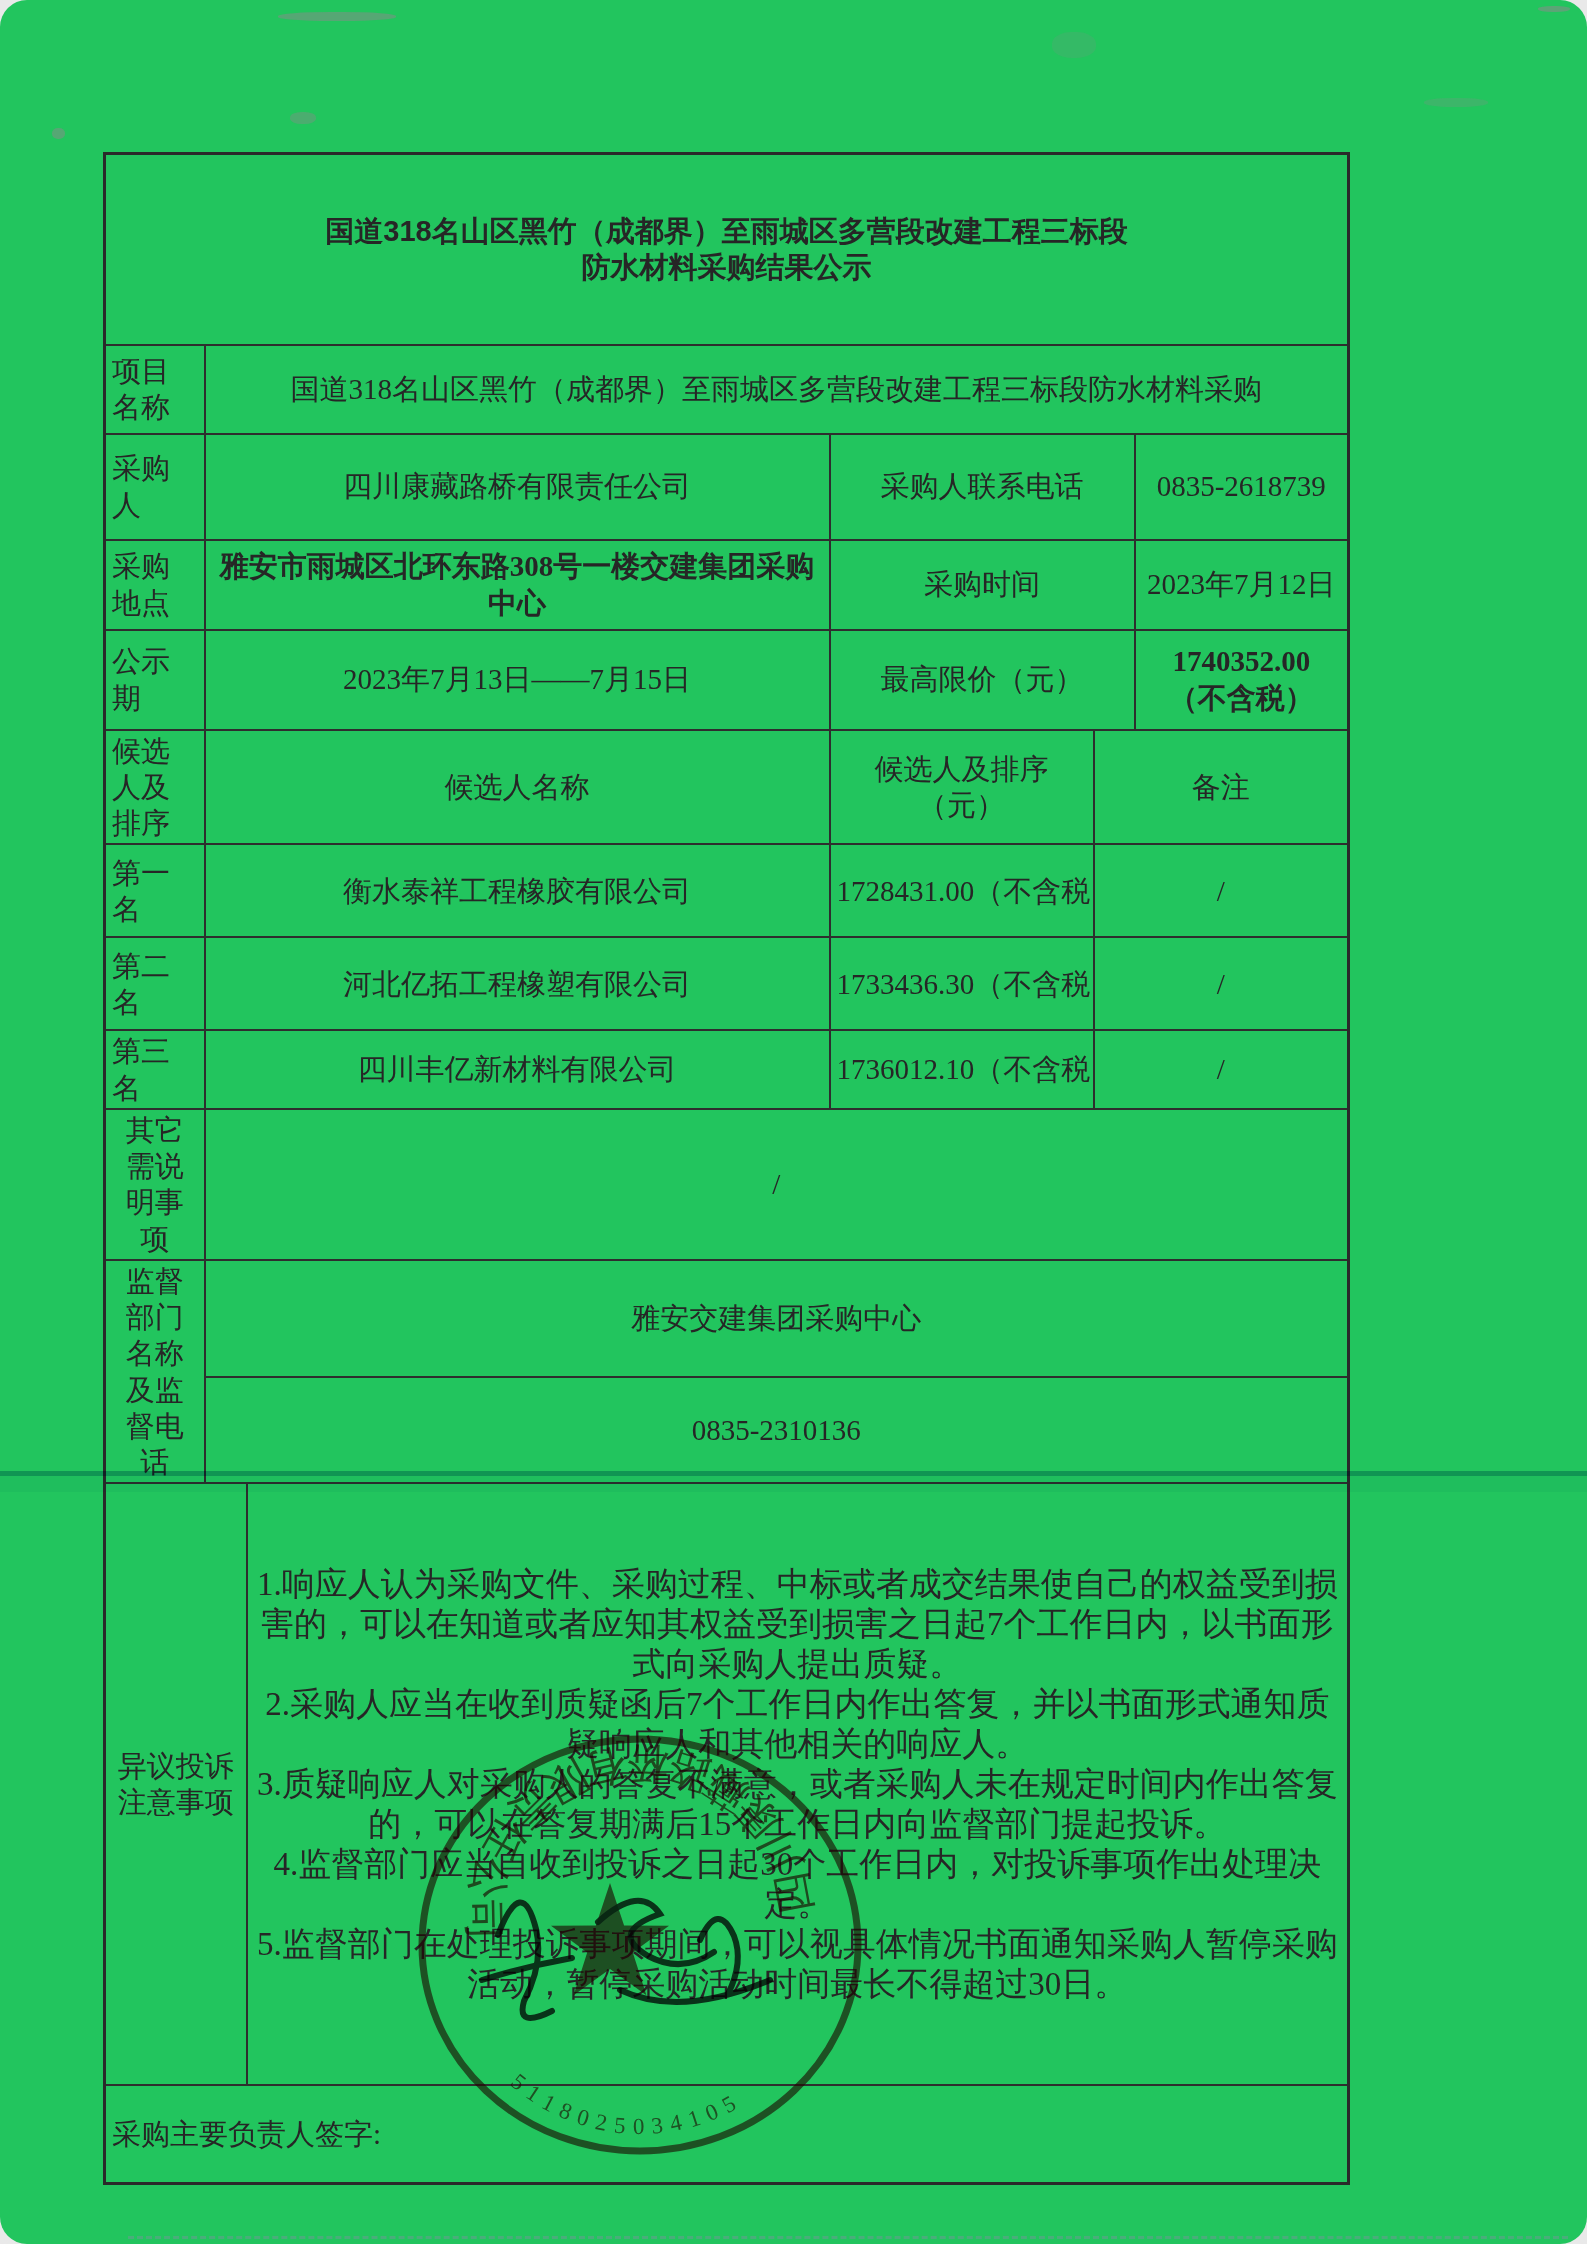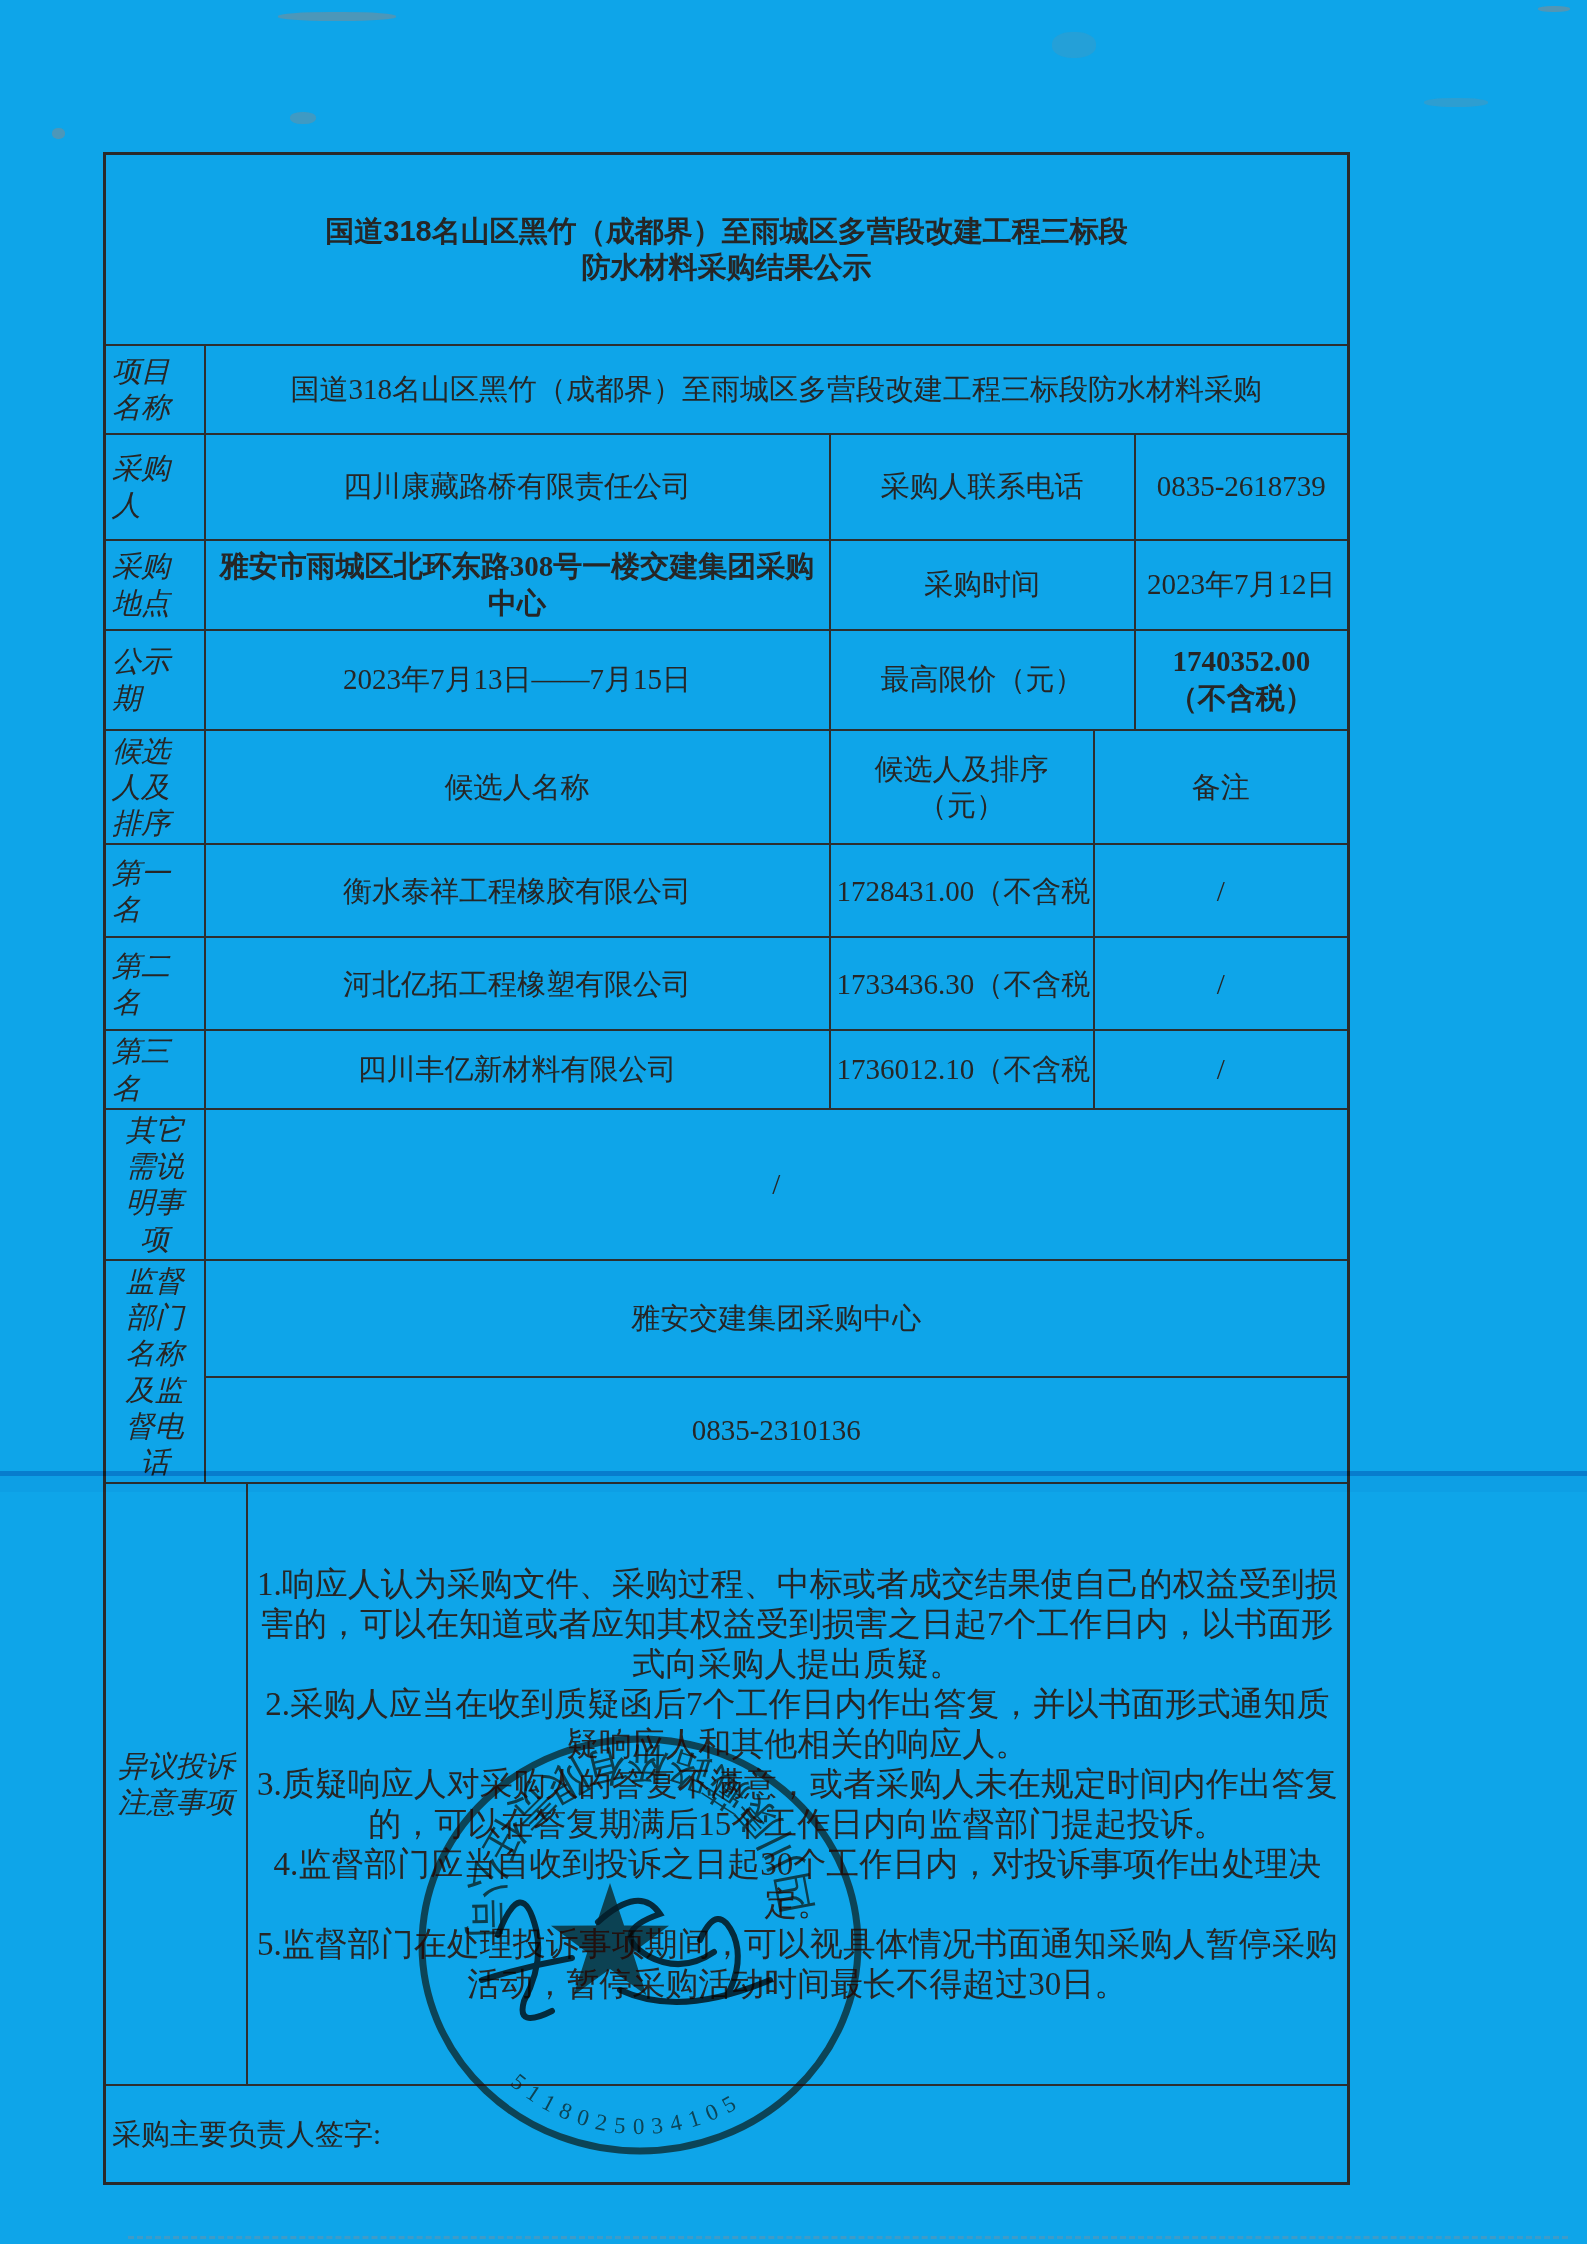--- a/index.html
+++ b/index.html
@@ -1,23 +1,24 @@
 <!DOCTYPE html>
 <html><head>
 <meta charset="utf-8">
 <style>
   html,body{margin:0;padding:0;background:#e9e9e9;}
   .page{
     position:relative;
     width:1587px;height:2244px;
     margin:0 auto;
-    background:#0ea5e9;
+    background:#22c55e;
     overflow:hidden;
     font-family:"Liberation Serif","DejaVu Serif",serif;
     color:#242424;
+    border-radius:27px;
   }
   
   table.doc{
     position:absolute;left:103px;top:152px;
     width:1244px;height:1878px;
     border-collapse:collapse;table-layout:fixed;
     background:transparent;
   }
   table.doc td{
     border:2px solid #2e2e2e;
@@ -35,21 +36,20 @@
     font-weight:bold;
     font-size:42px;
     line-height:1.45;
     color:#161616;
     padding-top:28px;
   }
   td.lab{
     font-size:25px;
     text-align:left;
     padding-left:8px;
-    font-style:italic;
   }
   td.lab-c{ text-align:center; padding-left:2px; padding-right:2px;}
   td.ctr{text-align:center;}
   td.lft{text-align:center; padding-left:12px;}
   td.price{ text-align:left; padding-left:10px; white-space:nowrap; font-size:28px;}
   .two-line{line-height:1.35;font-weight:bold;}
   td.complaint-cell{
     padding:90px 26px 60px 18px;
     vertical-align:middle;
   }

